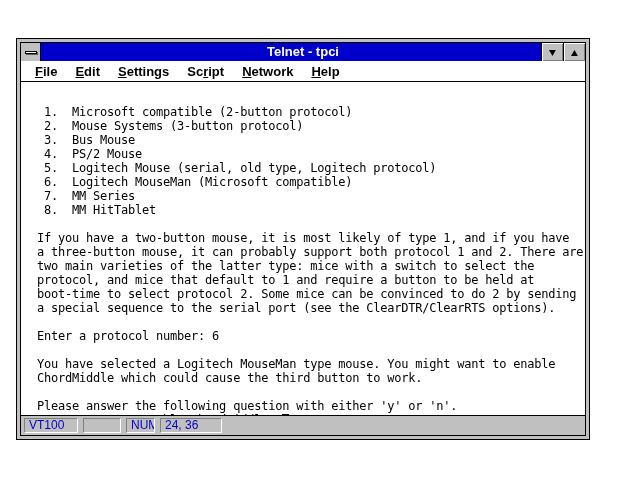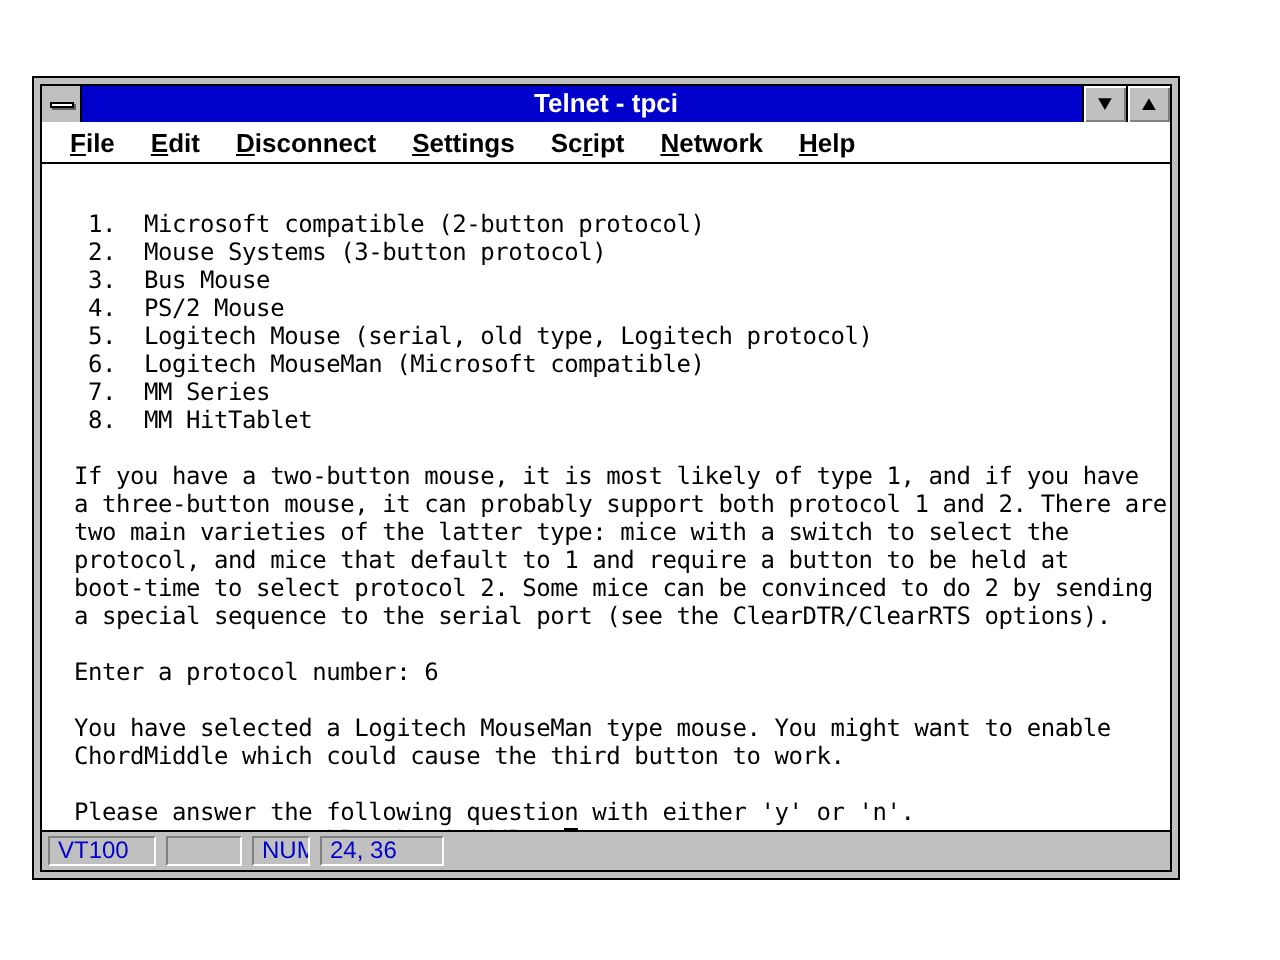--- a/index.html
+++ b/index.html
@@ -75,21 +75,20 @@
         </div>
         <div class="cap-btn">
           <span class="tri">▲</span>
         </div>
       </div>
     </div>
 
     <div class="menu-bar" id="menu-bar">
         <span class="menu-item"><u>F</u>ile</span>
         <span class="menu-item"><u>E</u>dit</span>
-        <span class="menu-item"><u>D</u>isconnect</span>
         <span class="menu-item"><u>S</u>ettings</span>
         <span class="menu-item">Sc<u>r</u>ipt</span>
         <span class="menu-item"><u>N</u>etwork</span>
         <span class="menu-item"><u>H</u>elp</span>
       </div>
 
     <div class="terminal">
       <pre id="term-pre"> 1.  Microsoft compatible (2-button protocol)
  2.  Mouse Systems (3-button protocol)
  3.  Bus Mouse

